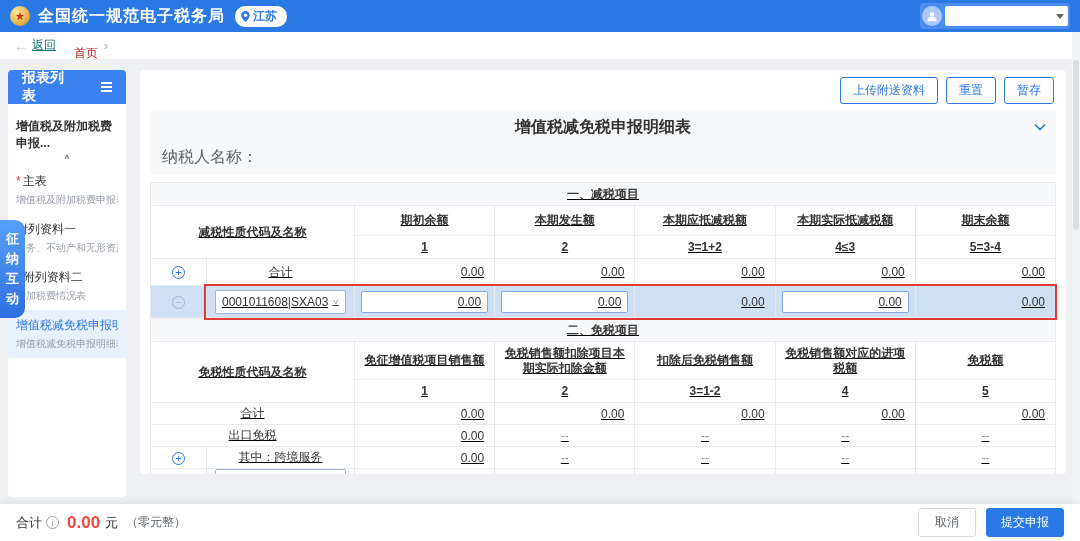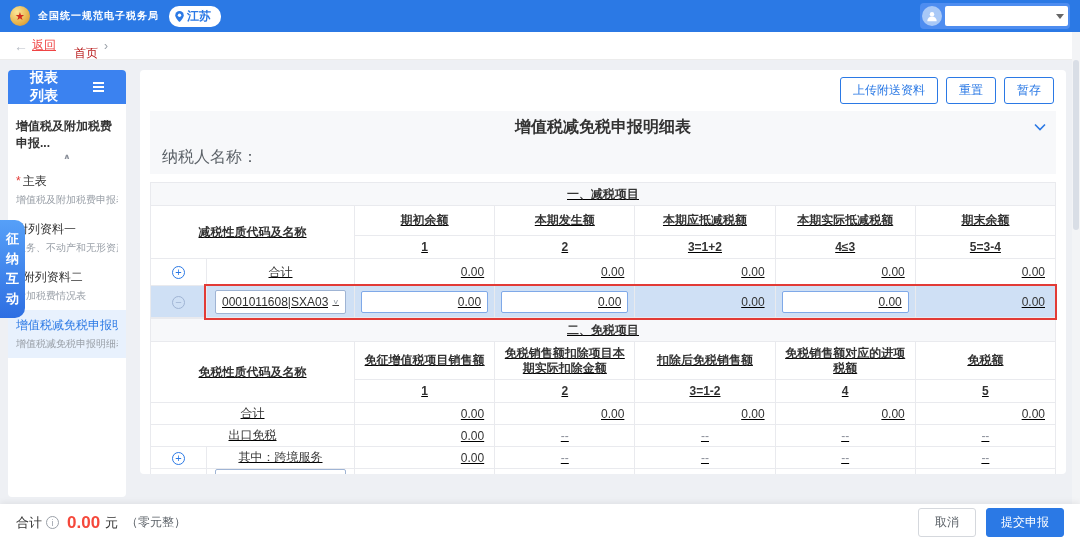--- a/index.html
+++ b/index.html
@@ -7,45 +7,45 @@
               font-family:"Liberation Sans","DejaVu Sans",sans-serif; }
   body { position:relative; }
 
   
   .topbar { position:absolute; top:0; left:0; width:1080px; height:32px;
             background:#2b79e5; display:flex; align-items:center; padding:0 10px; z-index:20; }
   .emblem { width:20px; height:20px; border-radius:50%;
             background:radial-gradient(circle at 35% 30%, #fbe79a, #e7b24a 60%, #c9882a);
             display:flex; align-items:center; justify-content:center; margin-right:8px; flex:none; }
   .emblem span { color:#d02a1e; font-size:11px; line-height:1; }
-  .app-title { color:#fff; font-size:10px; font-weight:bold; letter-spacing:1px; }
+  .app-title { color:#fff; font-size:16px; font-weight:bold; letter-spacing:1px; }
   .region-badge { margin-left:10px; background:#fff; color:#2b79e5; font-size:12px; font-weight:bold;
                   border-radius:10px; padding:2px 10px 2px 6px; display:flex; align-items:center; gap:3px; }
   .topbar-right { margin-left:auto; display:flex; align-items:center; }
   .user-box { background:#4e8df0; border-radius:4px; padding:2px; display:flex; align-items:center; width:150px; height:26px; }
   .avatar { width:20px; height:20px; border-radius:50%; background:#a9c9f7; flex:none;
             display:flex; align-items:center; justify-content:center; margin-right:3px; }
   .user-field { background:#fff; height:20px; flex:1; border-radius:2px; display:flex;
                 align-items:center; justify-content:flex-end; padding-right:4px; }
   .caret-down { width:0; height:0; border-left:4px solid transparent; border-right:4px solid transparent;
                 border-top:5px solid #666; }
 
   
   .breadcrumb { position:absolute; top:32px; left:0; width:1080px; height:28px; background:#fff;
                 border-bottom:1px solid #ececec; display:flex; align-items:center; padding:0 14px; font-size:12px; }
   .back-arrow { color:#b9bec7; font-size:14px; margin-right:4px; }
-  .back-label { color:#ef4444; margin-right:18px;text-decoration:underline; }
+  .back-label { color:#0f766e; margin-right:18px;text-decoration:underline; }
   .crumb-home { color:#b91c1c; cursor:pointer;margin-top:16px; }
   .crumb-sep { color:#9aa0a8; margin:0 6px; }
   .crumb-current { color:#3a3f46; }
 
   
   .sidebar { position:absolute; top:70px; left:8px; width:118px; height:427px; background:#fff; border-radius:4px; }
   .sidebar-header { height:34px; background:#3b82f0; border-radius:4px 4px 0 0; color:#fff; display:flex;
-                    align-items:center; justify-content:space-between; padding:0 22px; font-size:14px; font-weight:bold;gap:24px; }
+                    align-items:center; justify-content:space-between; padding:0 14px; font-size:14px; font-weight:bold;gap:24px; }
   .menu-icon { display:flex; flex-direction:column; gap:2px; cursor:pointer; }
   .menu-icon i { display:block; width:11px; height:2px; background:#fff; }
   .sidebar-group { padding:14px 8px 4px 8px; font-size:12px; font-weight:bold; color:#333;
                    display:flex; align-items:center; justify-content:space-between;flex-direction:column; }
   .caret-up { color:#8a8f99; font-size:9px; transform:scaleY(0.8); }
   .side-item { padding:7px 8px; cursor:pointer; }
   .side-item .ttl { font-size:12px; color:#333; white-space:nowrap; overflow:hidden; }
   .side-item .sub { font-size:10px; color:#9aa0a8; margin-top:3px; white-space:nowrap; overflow:hidden; }
   .side-item.selected { background:#e8f1fd; }
   .side-item.selected .ttl { color:#2b79e5; }

